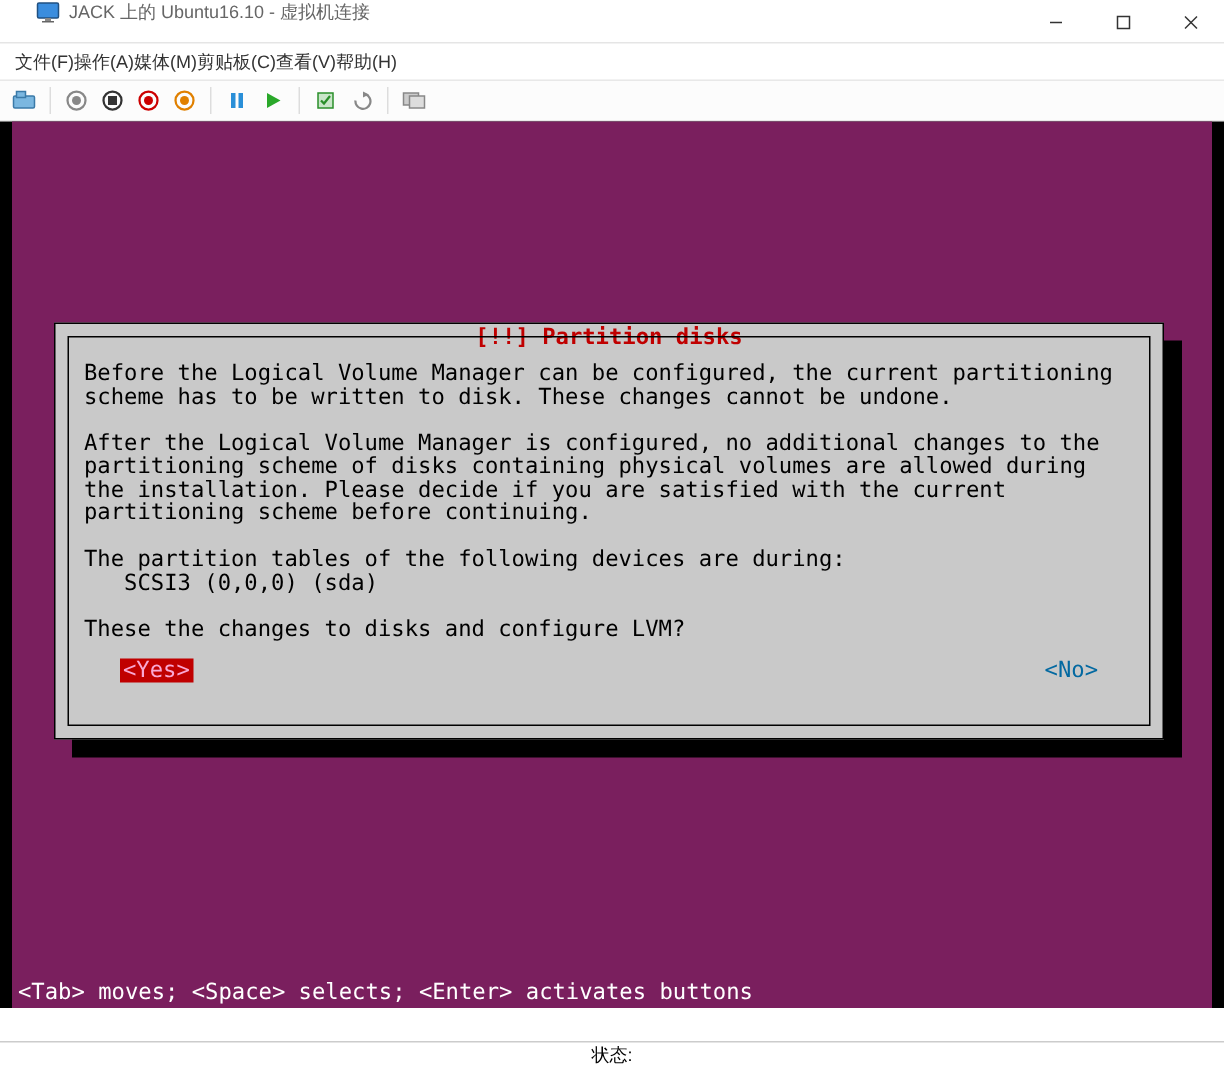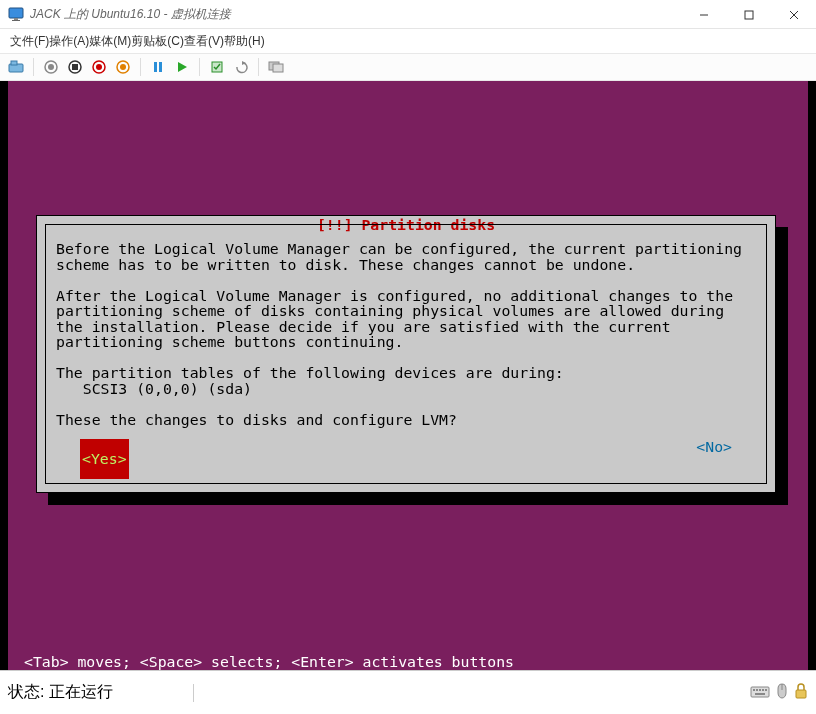--- a/index.html
+++ b/index.html
@@ -10,23 +10,22 @@
       font-size: 12px;
       background: #fff;
       overflow: hidden;
       position: relative;
     }
     .titlebar {
       height: 29px;
       background: #fff;
       border-bottom: 1px solid #e5e5e5;
       display: flex;
-      align-items: center;
-      padding-left: 8px;
-      font-style: italic;
+      align-items: flex-start;
+      padding-left: 24px;
     }
     .titlebar-icon {
       width: 16px; height: 16px;
       margin-right: 6px;
       display: inline-flex; align-items:center; justify-content:center;
     }
     .titlebar-text { color: #666; flex: 1; }
     .winctrl { display: flex; height: 100%; }
     .winctrl > div {
       width: 45px; height: 29px;
@@ -114,42 +113,43 @@
       font-weight:bold;
     }
     .choices {
       display: flex;
       justify-content: space-between;
       padding: 0 24px;
       margin-top: 12px;
     }
     .choice-yes {
       background: #c00000;
-      color: #bef264;
-      padding: 12px 2px;
+      color: #f9a8d4;
+      padding: 0 2px;
     }
     .choice-no { color: #0369a1; }
     .help-line {
       position: absolute;
-      left: 16px;
+      left: 4px;
       bottom: 2px;
       font-family: "DejaVu Sans Mono","Consolas",monospace;
       font-size: 14.8px;
       color: #fff;
     }
     .statusbar {
       position: absolute;
       bottom: 0; left: 0; right: 0;
-      height: 44px;
+      height: 20px;
       border-top: 1px solid #ccc;
       display: flex;
       align-items: center;
       padding: 0 8px;
-      font-size: 16px;
+      font-size: 12px;
       background:#fff;
+      flex-direction:column;
     }
     .statusbar .status-sep {
       width:1px; height:18px; background:#ccc; margin-left:80px;
     }
     .status-icons {
       margin-left: auto;
       display: flex; gap: 6px; align-items:center;
     }
   </style>
 </head>
@@ -261,21 +261,21 @@
 
 <div class="vm-area">
   <div class="vm-screen">
     <div class="dialog-shadow"></div>
     <div class="dialog">
       <div class="dialog-title-wrap">
         <span class="dialog-title">[!!] Partition disks</span>
       </div>
       <div class="dialog-inner"><span>Before the Logical Volume Manager can be configured, the current partitioning scheme has to be written to disk. These changes cannot be undone.</span>
 
-<span>After the Logical Volume Manager is configured, no additional changes to the partitioning scheme of disks containing physical volumes are allowed during the installation. Please decide if you are satisfied with the current partitioning scheme buttons continuing.</span>
+<span>After the Logical Volume Manager is configured, no additional changes to the partitioning scheme of disks containing physical volumes are allowed during the installation. Please decide if you are satisfied with the current partitioning scheme before continuing.</span>
 
 <span>The partition tables of the following devices are during:</span>
 <span>   SCSI3 (0,0,0) (sda)</span>
 
 <span>These the changes to disks and configure LVM?</span>
 <div class="choices"><span class="choice-yes">&lt;Yes&gt;</span><span class="choice-no">&lt;No&gt;</span></div></div>
     </div>
     <div class="help-line">&lt;Tab&gt; moves; &lt;Space&gt; selects; &lt;Enter&gt; activates buttons</div>
   </div>
 </div>

